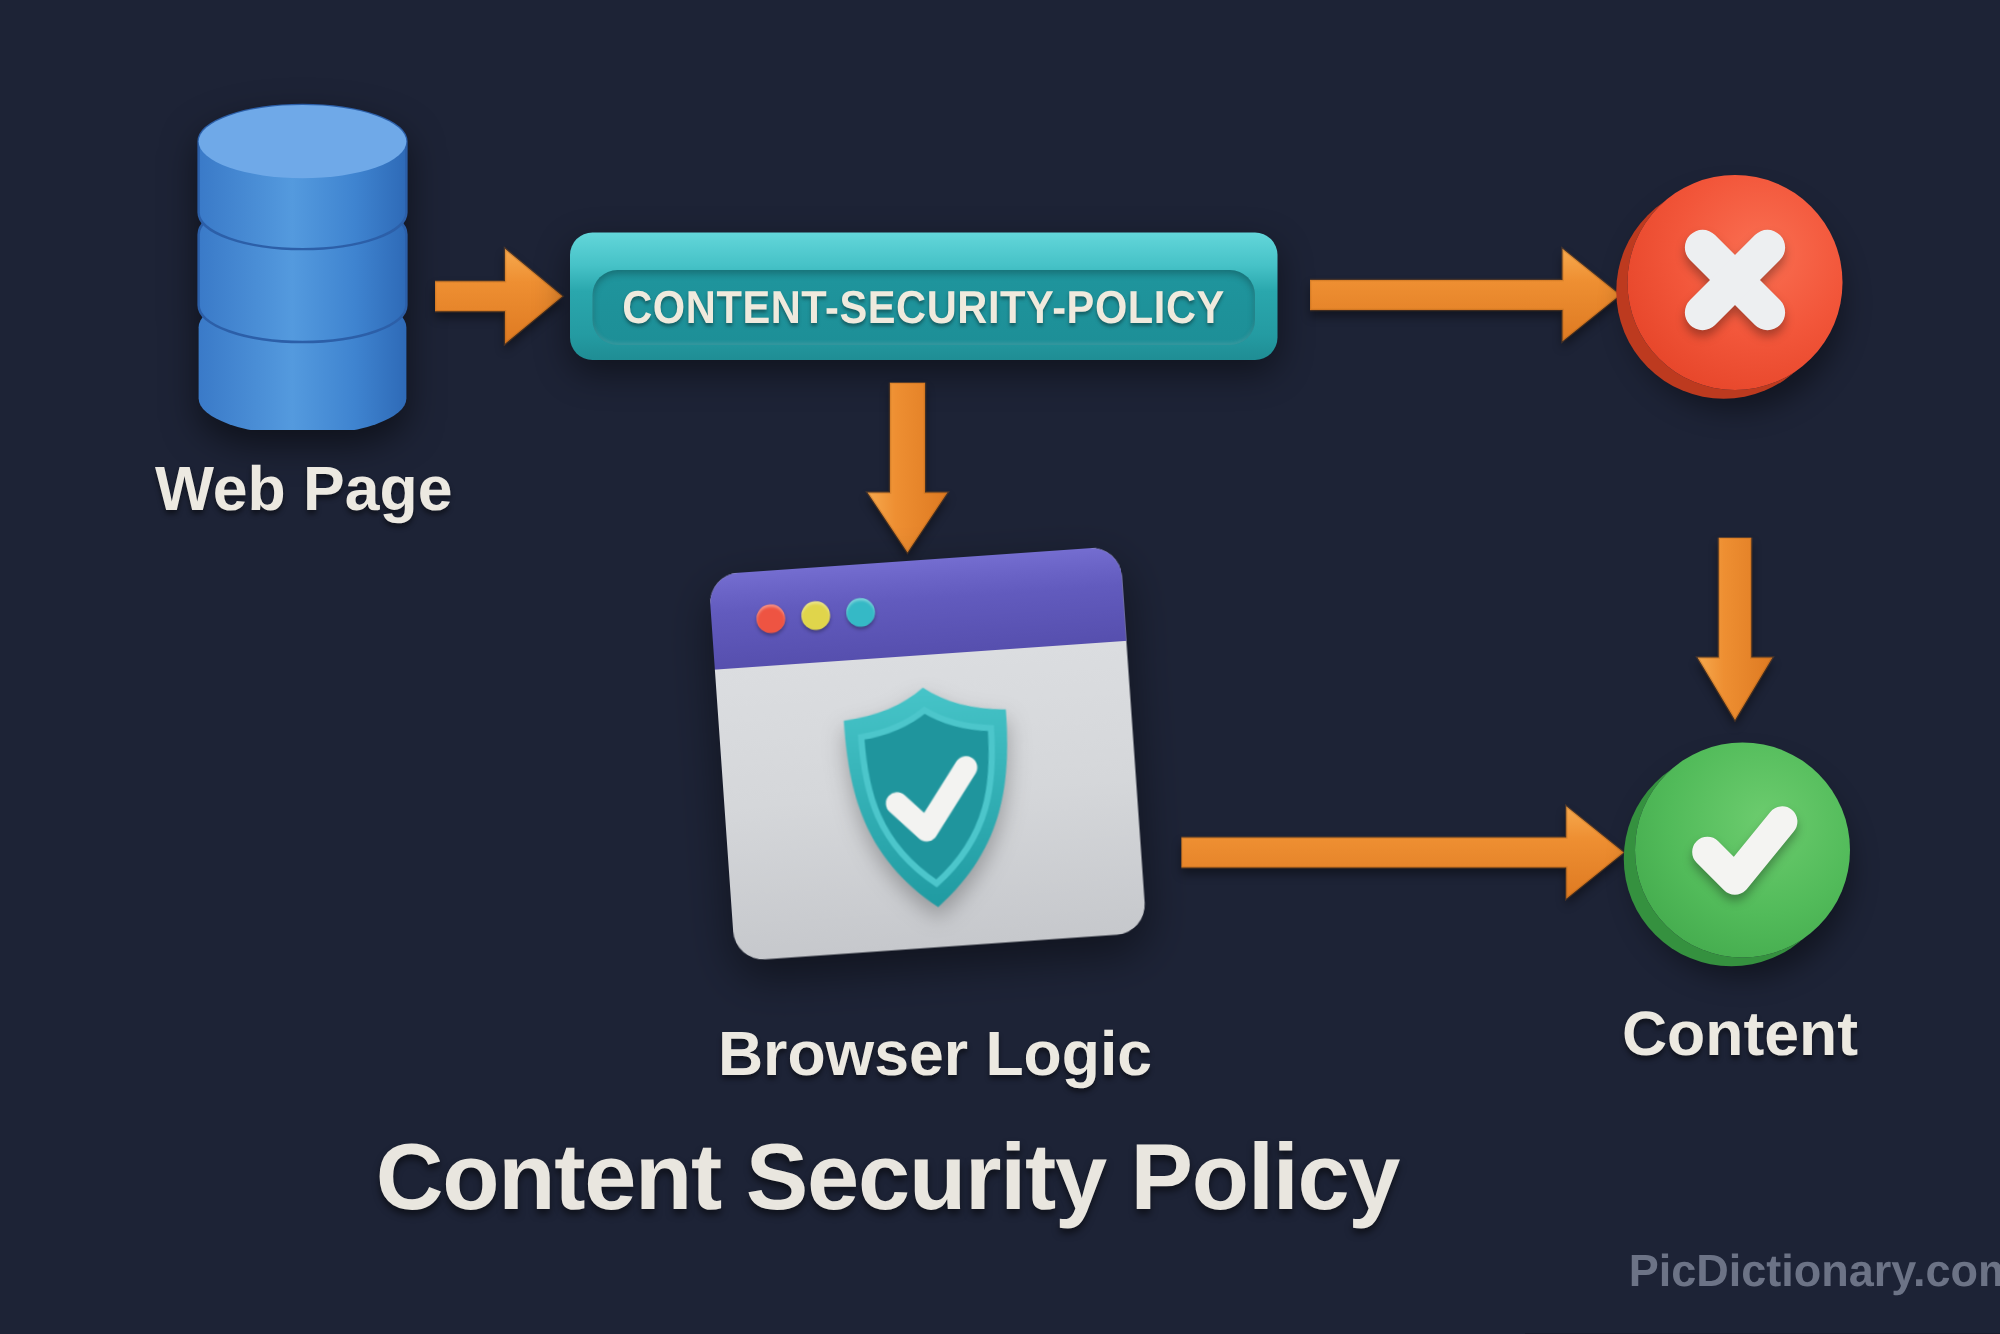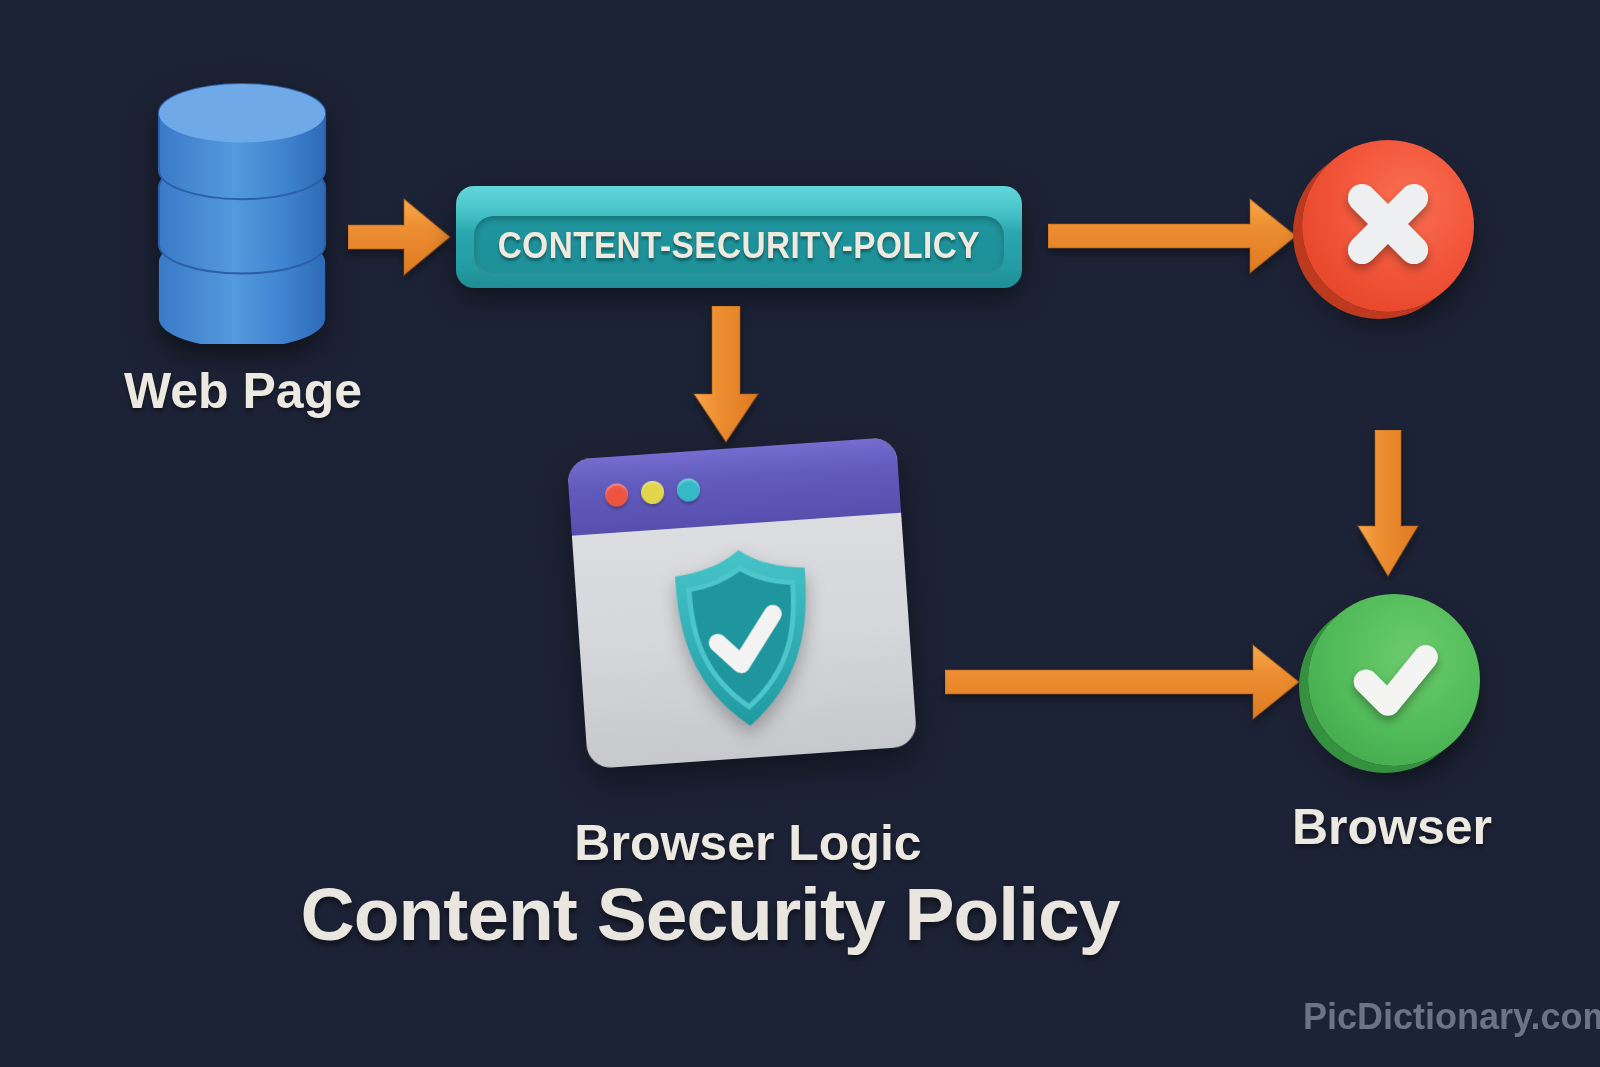--- a/index.html
+++ b/index.html
@@ -94,21 +94,21 @@
     position:absolute;left:0;right:0;top:76px;bottom:0;
     display:flex;align-items:center;justify-content:center;
   }
   .browser-body svg{filter:drop-shadow(0 8px 9px rgba(0,0,0,.28));}
   
   .db{left:148px;top:80px;width:188px;height:264px;filter:drop-shadow(0 12px 14px rgba(0,0,0,.5));}
   
   .arrow{filter:drop-shadow(0 5px 4px rgba(0,0,0,.4));}
   
   .title{
-    left:160px;top:871px;width:1100px;
+    left:160px;top:898px;width:1100px;
     color:#e9e6df;
     font-weight:bold;
     font-size:75px;
     letter-spacing:-1px;
     text-align:center;
     white-space:nowrap;
     text-shadow:0 4px 6px rgba(0,0,0,.5);
   }
   .watermark{
     left:1291px;top:996px;width:300px;
@@ -226,18 +226,18 @@
     </svg>
   </span>
 
   <div class="abs circle allowed">
     <span>
       <svg width="122" height="122" viewBox="0 0 100 100">
         <path d="M27,53 L45,71 L76,33" fill="none" stroke="#f4f4f2" stroke-width="20" stroke-linecap="round" stroke-linejoin="round"></path>
       </svg>
     </span>
   </div>
-  <div class="abs label" style="left:1212px;top:798px;width:360px;">Browser</div>
+  <div class="abs label" style="left:1212px;top:798px;width:360px;">Content</div>
 
   <div class="abs title">Content Security Policy</div>
   <div class="abs watermark">PicDictionary.com</div>
 
 </div>
 
 </body></html>

